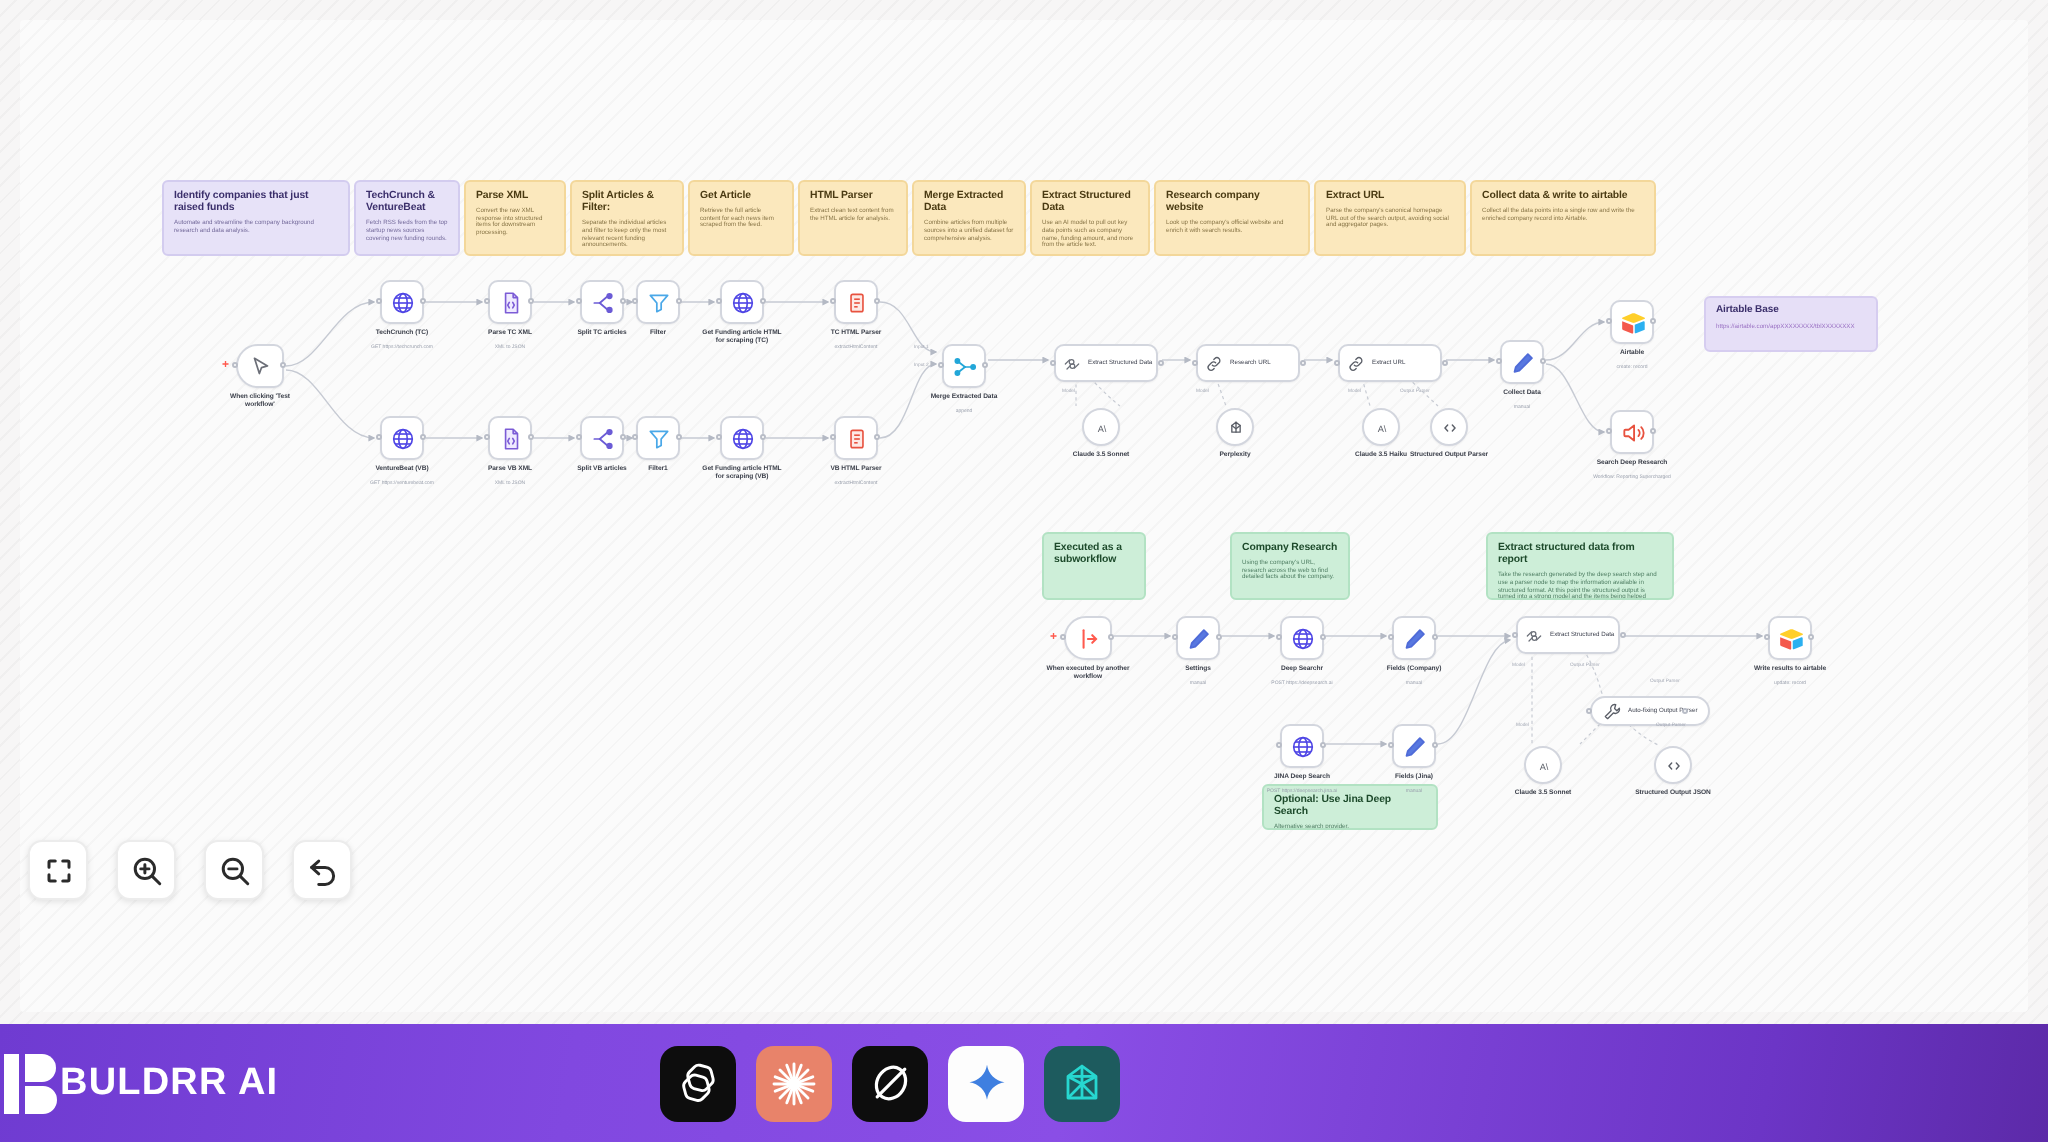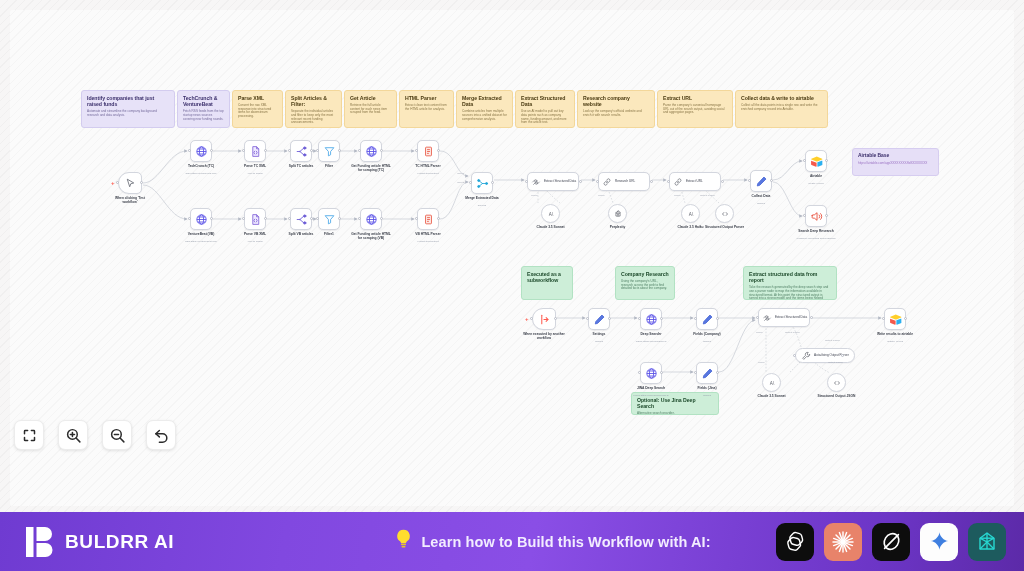--- a/index.html
+++ b/index.html
@@ -108,21 +108,21 @@
     display:flex; align-items:center; justify-content:center;
     cursor:pointer;
   }
 
   
   #footer {
     position:absolute; left:0; bottom:0; width:1024px; height:59px;
     background: linear-gradient(100deg, #6f3bd1 0%, #8148e0 28%, #8a4ee6 52%, #6c35c6 86%, #5c2aa8 100%);
     display:flex; align-items:center;
   }
-  #brand { display:flex; align-items:center; gap:11px; padding-left:26px; width:330px; }
+  #brand { display:flex; align-items:center; padding-left:2px; width:330px; }
   #brand .bmark { width:28px; height:30px; position:relative; }
   #brand .btext { color:#ffffff; font-size:19px; font-weight:700; letter-spacing:0.6px; }
   #cta { flex:1; display:flex; align-items:center; justify-content:center; gap:9px; }
   #cta .ctatext { color:#f2ecff; font-size:14.5px; font-weight:700; letter-spacing:0.1px; }
   #logos { display:flex; align-items:center; gap:10px; padding-right:18px; }
   .logo { width:38px; height:38px; border-radius:9px; display:flex; align-items:center; justify-content:center; }
 </style>
 </head>
 <body>
 
@@ -734,30 +734,20 @@
     <div id="brand">
       <div class="bmark">
         <svg width="28" height="30" viewBox="0 0 28 30">
           <rect x="0" y="0" width="7.5" height="30" fill="#fff"></rect>
           <path d="M10.5 0 H19 a7 7 0 0 1 0 14 H10.5 Z" fill="#fff"></path>
           <path d="M10.5 16 H19.5 a7 7 0 0 1 0 14 H10.5 Z" fill="#fff"></path>
         </svg>
       </div>
       <div class="btext">BULDRR AI</div>
     </div>
-    <div id="cta">
-      <span>
-        <svg width="17" height="21" viewBox="0 0 24 30">
-          <path d="M12 1a9 9 0 0 0-5 16.5c.9.8 1.4 1.7 1.5 2.8h7c.1-1.1.6-2 1.5-2.8A9 9 0 0 0 12 1z" fill="#ffdd2e"></path>
-          <rect x="8.3" y="21" width="7.4" height="2.3" rx="1.1" fill="#e8c32a"></rect>
-          <rect x="9.1" y="24.4" width="5.8" height="2.2" rx="1.1" fill="#e8c32a"></rect>
-        </svg>
-      </span>
-      <span class="ctatext">Learn how to Build this Workflow with AI:</span>
-    </div>
     <div id="logos">
       <div class="logo" style="background:#0d0d0d">
         <svg width="23" height="23" viewBox="0 0 24 24" fill="none" stroke="#fff" stroke-width="1.5">
           <path d="M12 3.2a3 3 0 0 1 2.9 0l3.3 1.9a3 3 0 0 1 1.5 2.6v3.8a3 3 0 0 1-1.5 2.6l-3.3 1.9a3 3 0 0 1-2.9 0l-3.3-1.9a3 3 0 0 1-1.5-2.6V7.7a3 3 0 0 1 1.5-2.6z" transform="rotate(-15 12 12)"></path>
           <path d="M12 7.5a3 3 0 0 1 2.9 0l3.3 1.9a3 3 0 0 1 1.5 2.6v3.8a3 3 0 0 1-1.5 2.6l-3.3 1.9a3 3 0 0 1-2.9 0l-3.3-1.9A3 3 0 0 1 7.2 15.8V12a3 3 0 0 1 1.5-2.6z" transform="rotate(165 12 14)"></path>
         </svg>
       </div>
       <div class="logo" style="background:#e8836a">
         <svg width="24" height="24" viewBox="0 0 24 24" stroke="#fff" stroke-width="1.45" stroke-linecap="round">
           <g>

